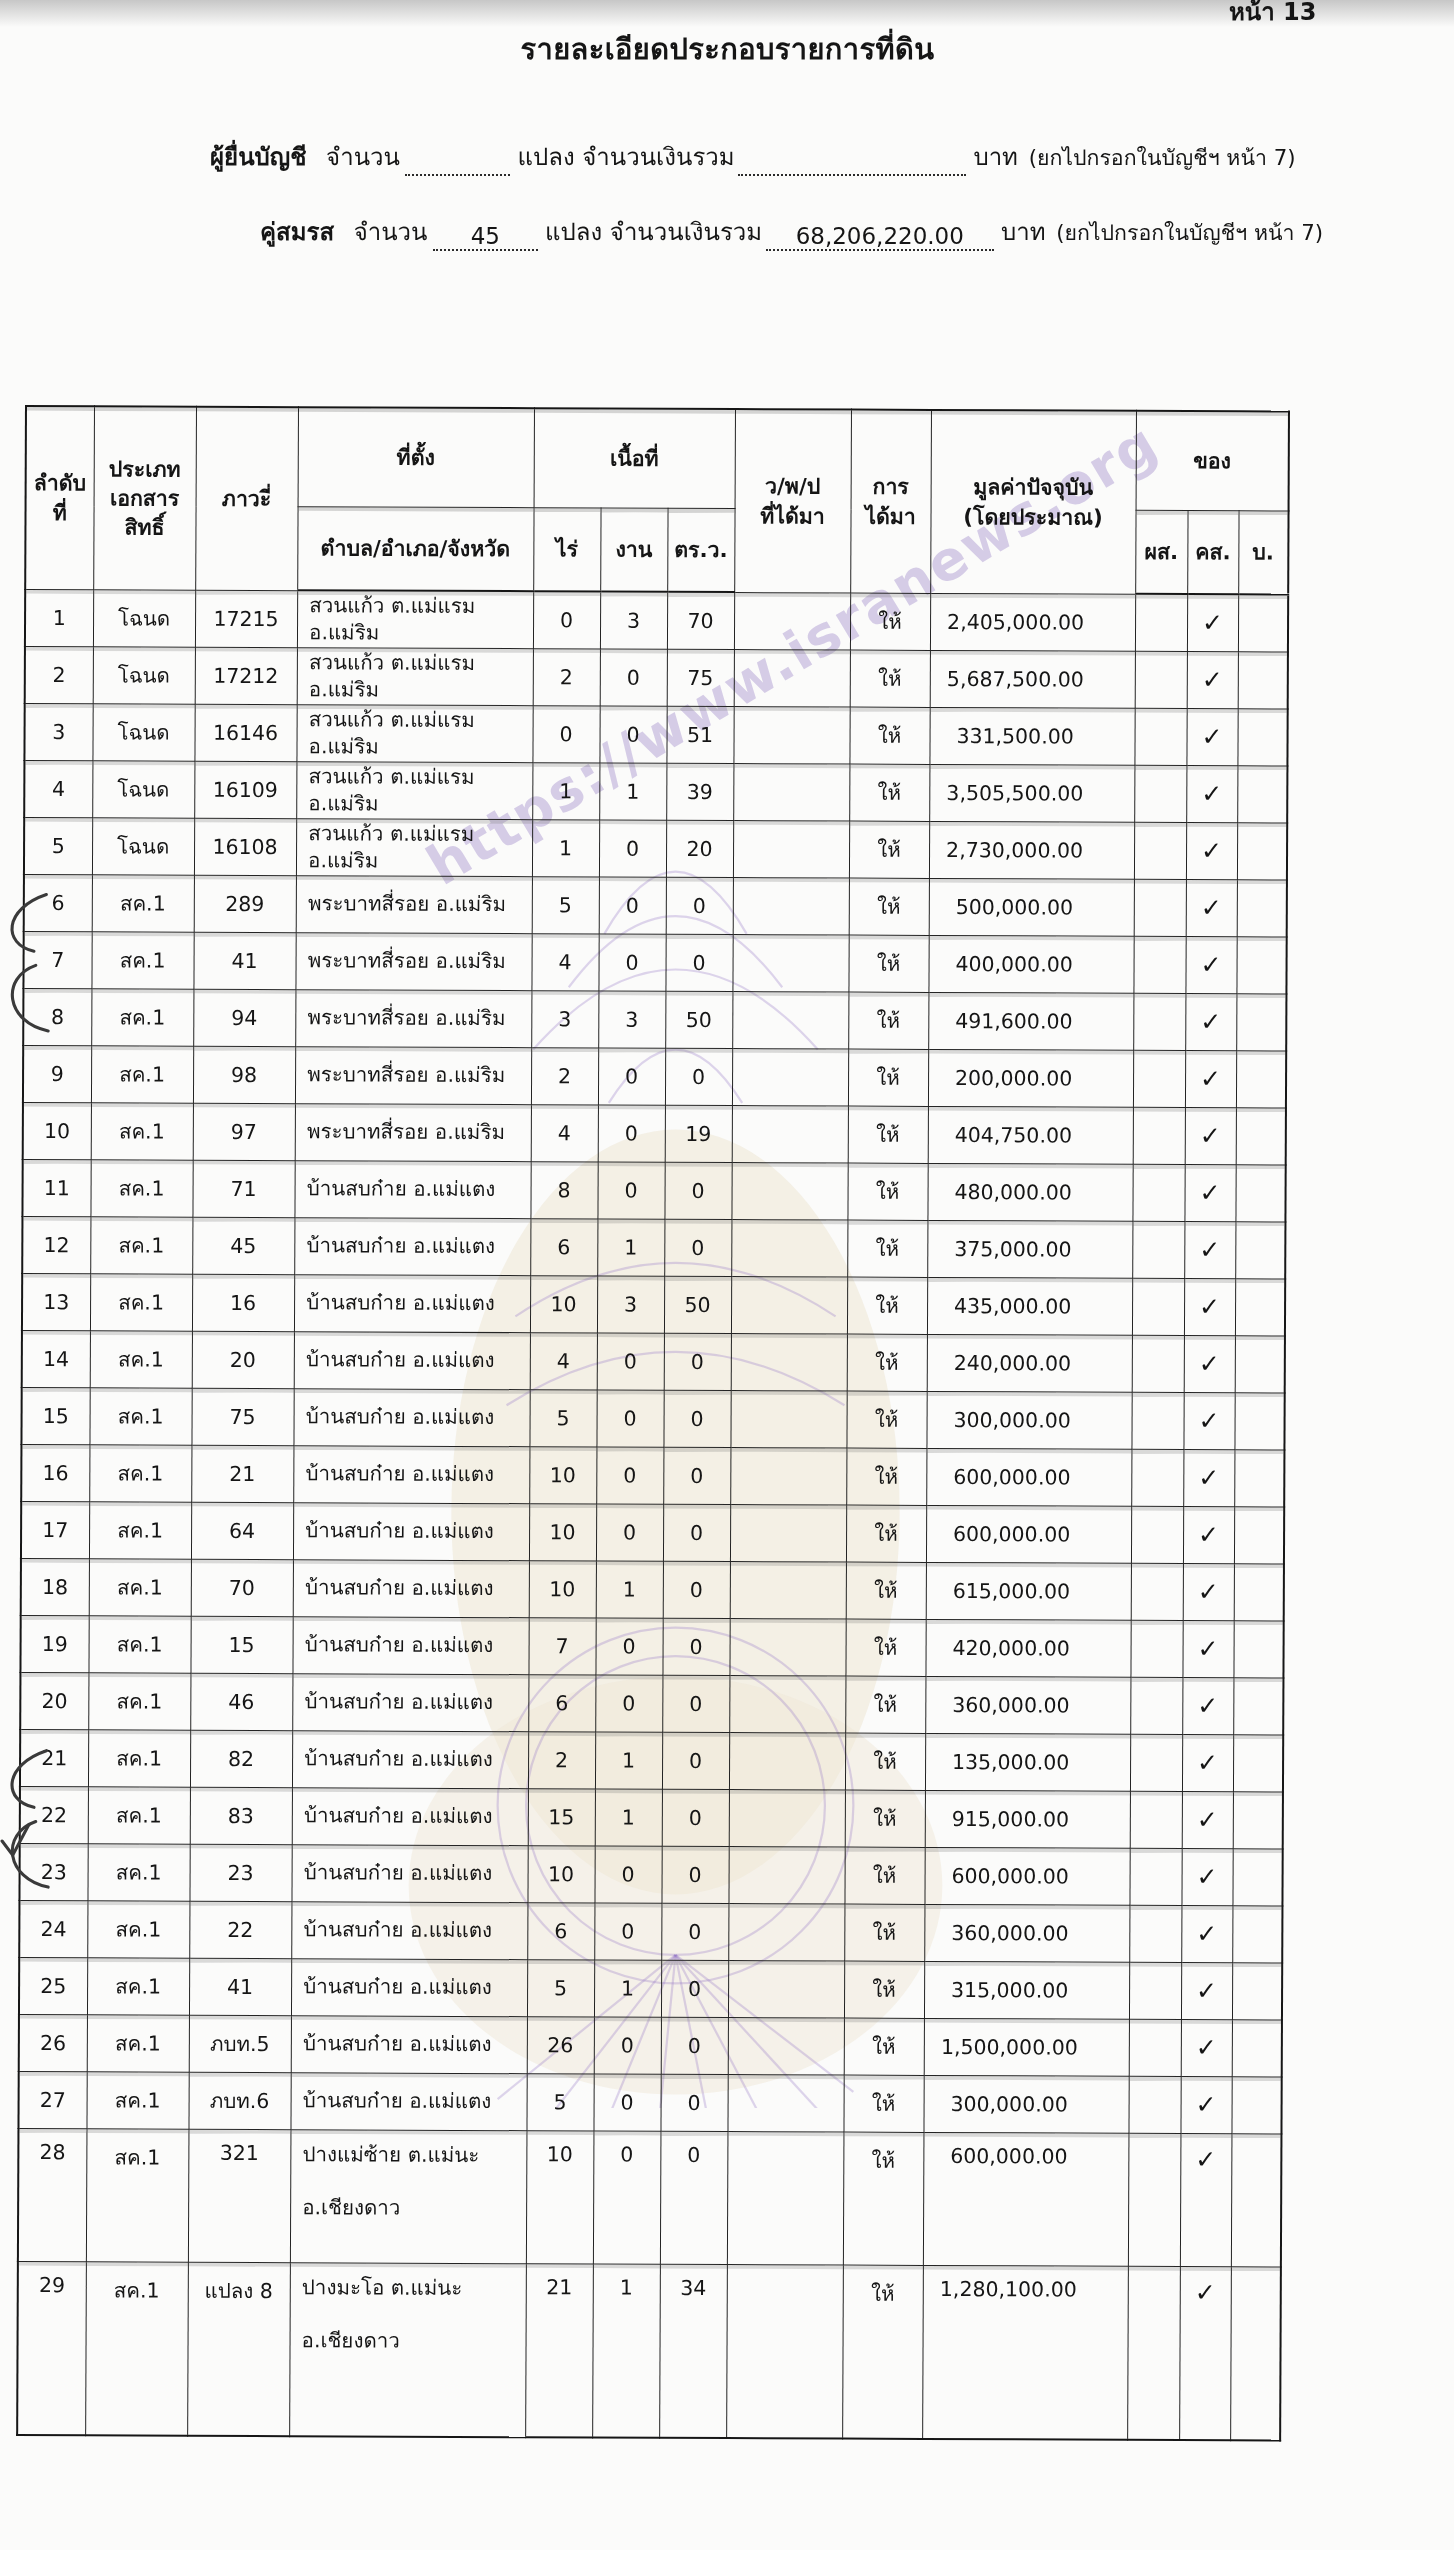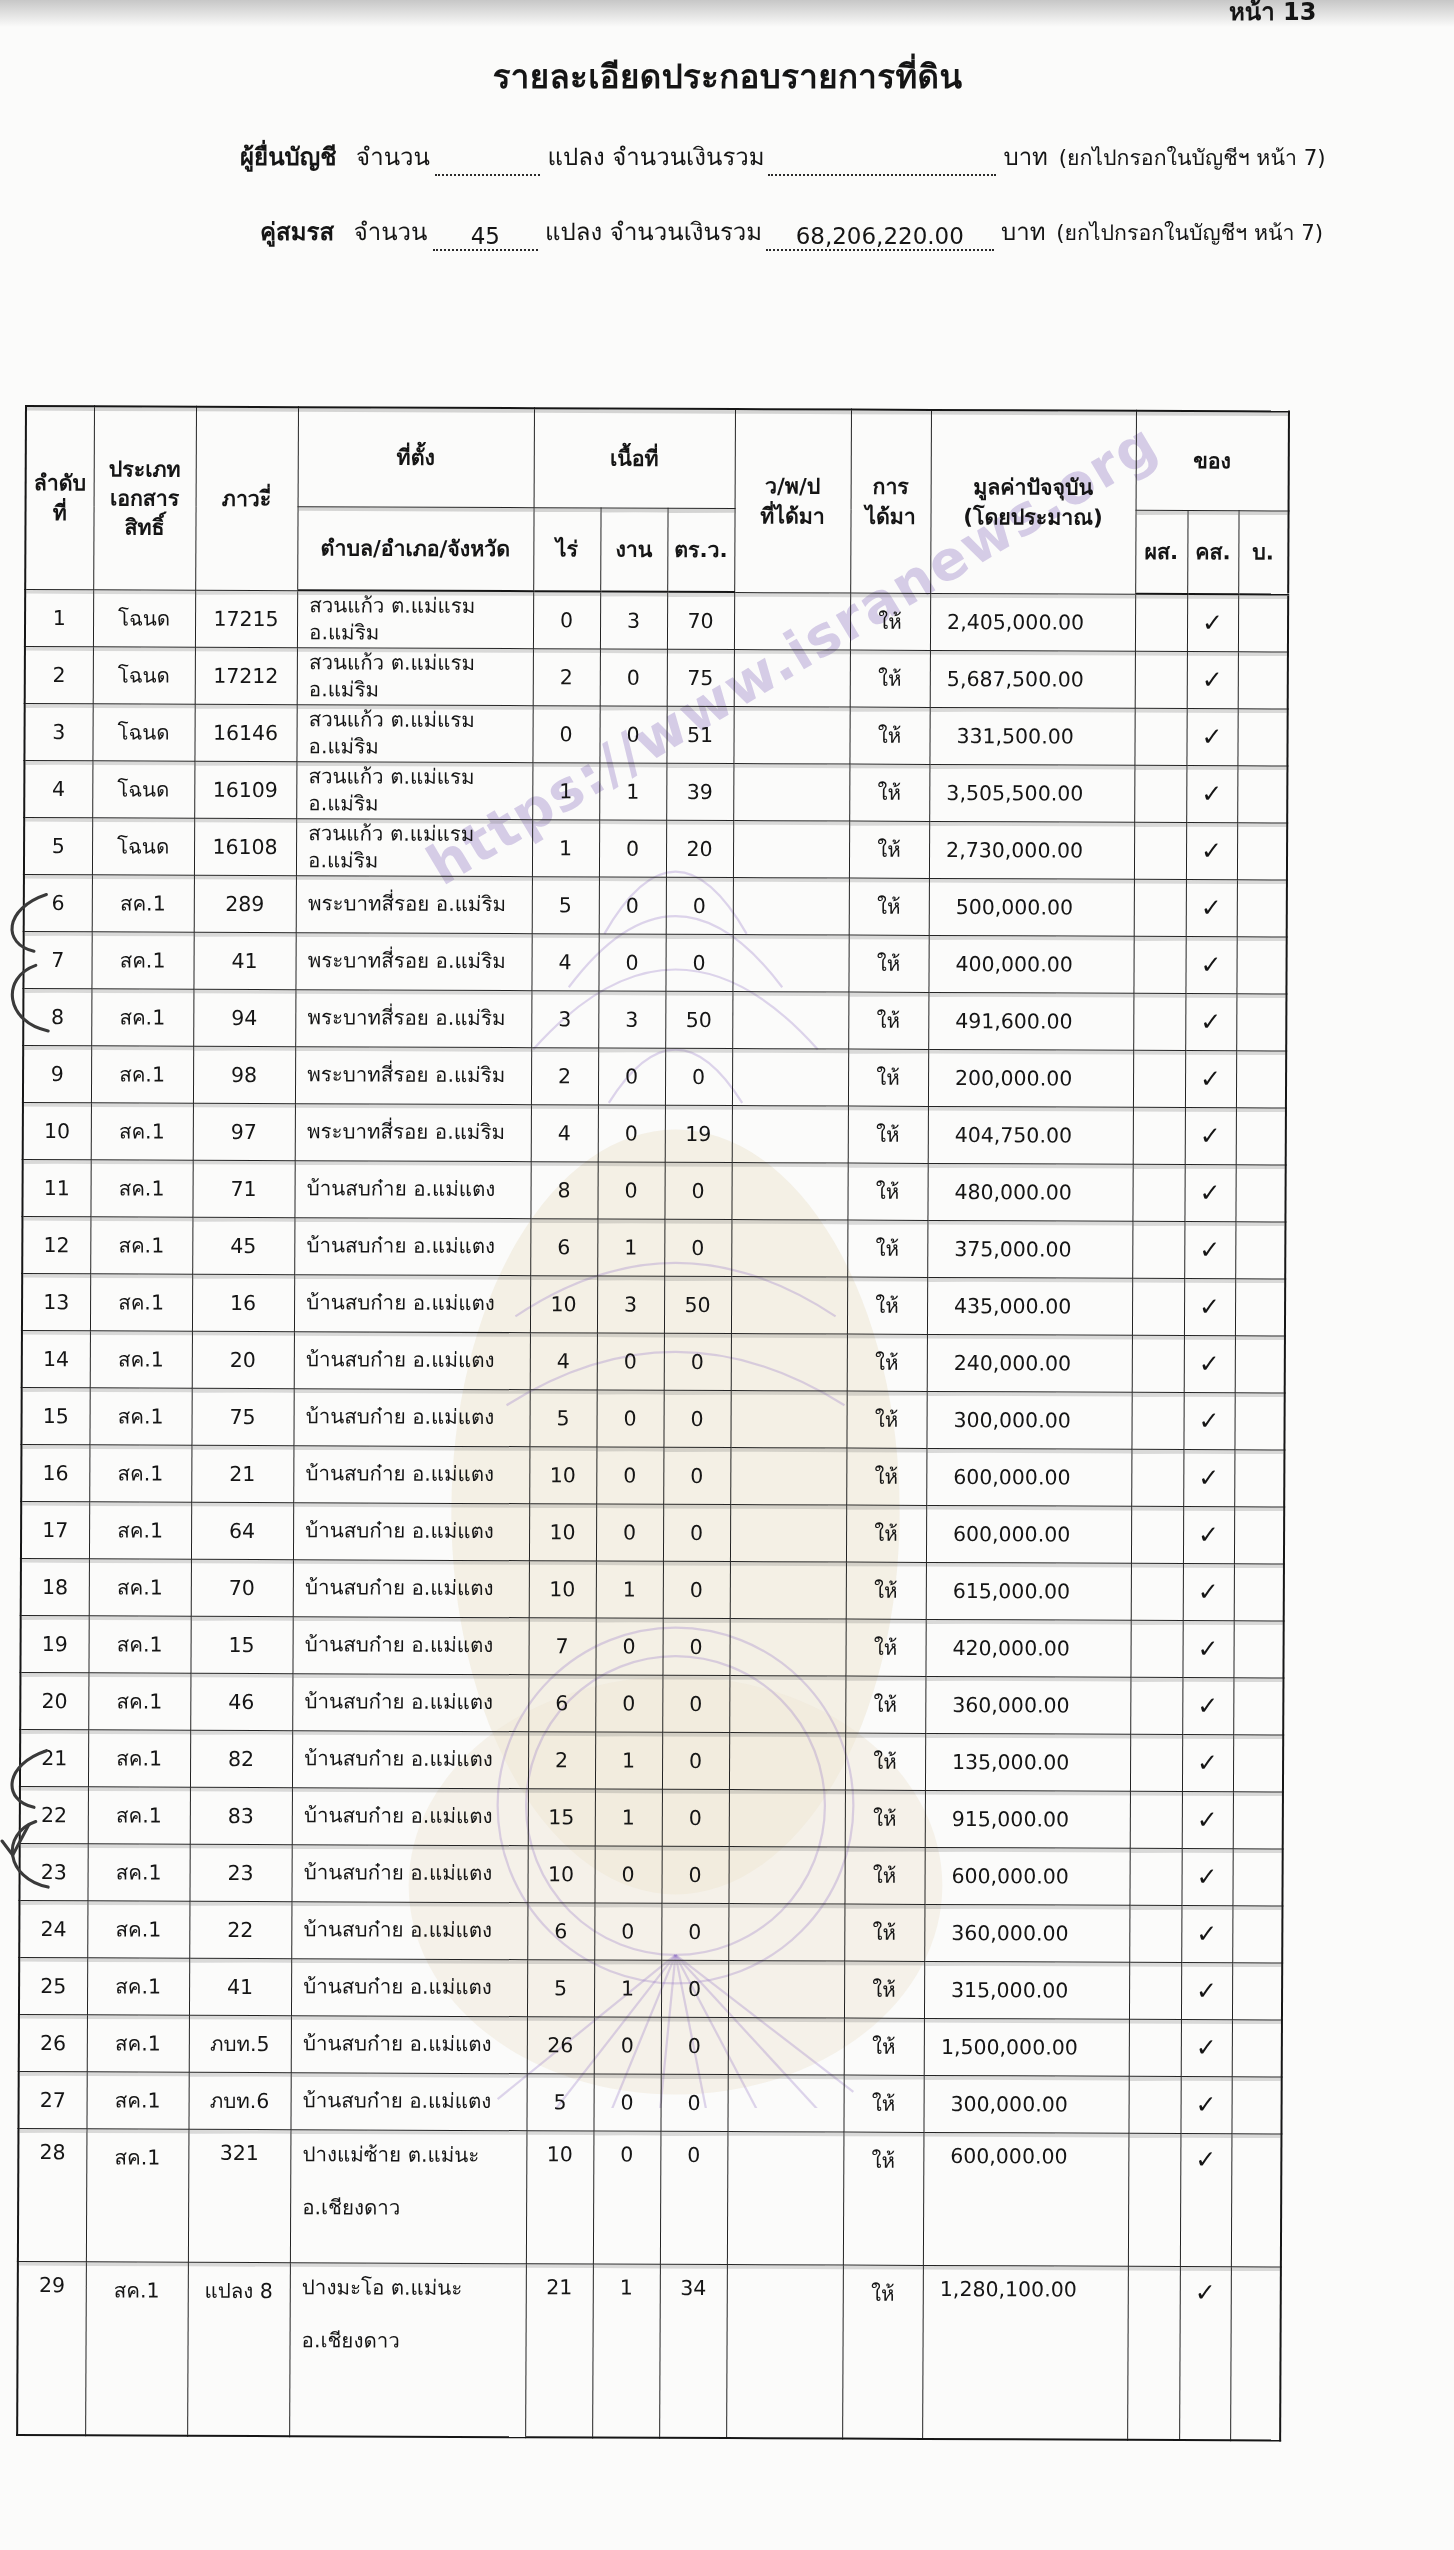--- a/index.html
+++ b/index.html
@@ -5,25 +5,25 @@
   html,body{margin:0;padding:0}
   body{
     width:1455px;height:2550px;position:relative;overflow:hidden;
     background:#fbfbfa;color:#151515;
     font-family:"DejaVu Sans",sans-serif;
   }
   .page{position:absolute;inset:0}
   .scan-top{position:absolute;top:0;left:0;right:0;height:30px;z-index:4;
     background:linear-gradient(180deg,#c7c7c7 0%,rgba(255,255,255,0) 90%);}
   .page-no{position:absolute;top:-8px;left:1229px;font-size:24px;font-weight:bold;z-index:5;white-space:nowrap}
-  .title{position:absolute;top:50px;left:0;width:100%;text-align:center;
-    font-size:33px;font-weight:bold;letter-spacing:0.4px;z-index:5}
+  .title{position:absolute;top:26px;left:0;width:100%;text-align:center;
+    font-size:29px;font-weight:bold;letter-spacing:0.4px;z-index:5}
 
   .sumline{position:absolute;font-size:24px;white-space:nowrap;z-index:5}
-  .l1{top:137px;left:240px}
+  .l1{top:137px;left:210px}
   .l2{top:212px;left:260px}
   .l3{top:283px;left:76px}
   .sumline .lbl{font-weight:bold;margin-right:19.6px}
   .sumline .pfx{margin-right:1.8px}
   .dots{display:inline-block;border-bottom:2.7px dotted #2a2a2a;text-align:center;
     height:28.5px;line-height:30px;vertical-align:bottom;margin:0 3.6px;font-size:23px}
   .w-count{min-width:105px}
   .w-total{min-width:228px}
   .sfx{margin-left:3.6px}
   .note{font-size:21.3px;margin-left:10.7px}

